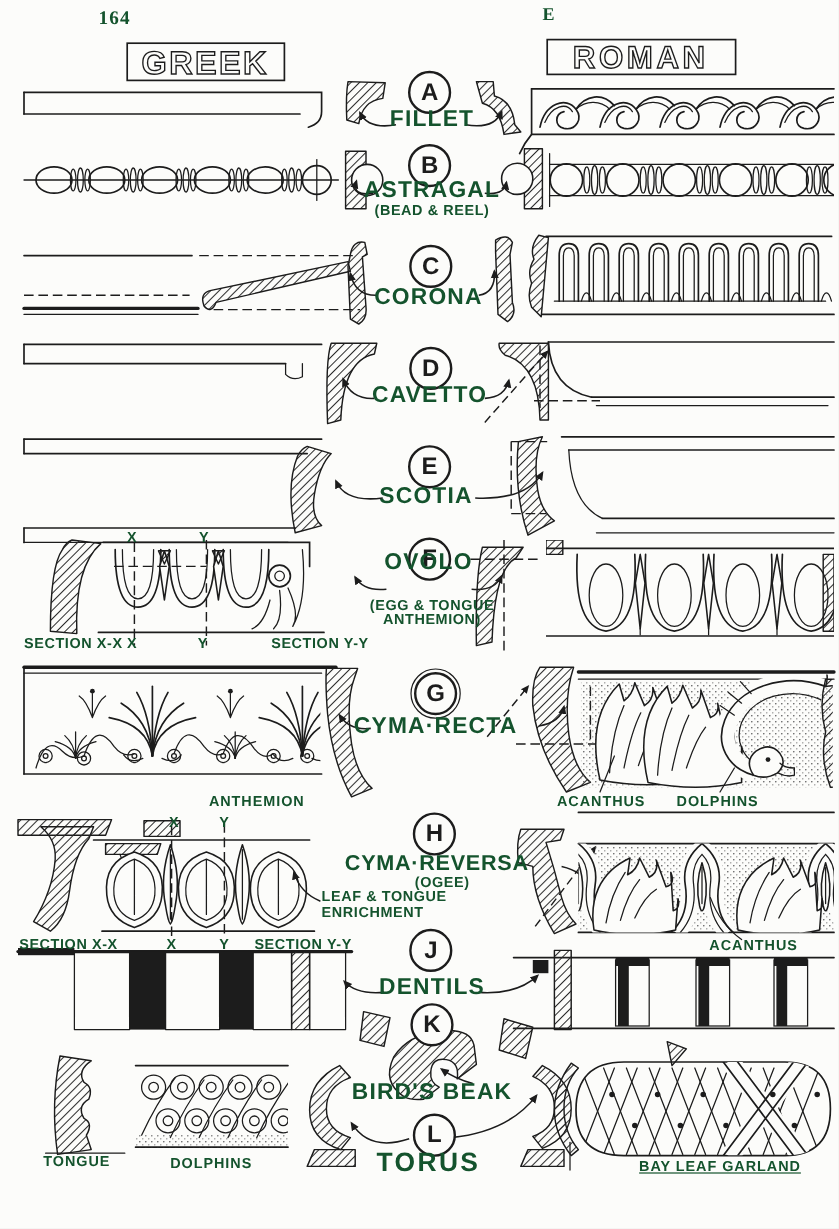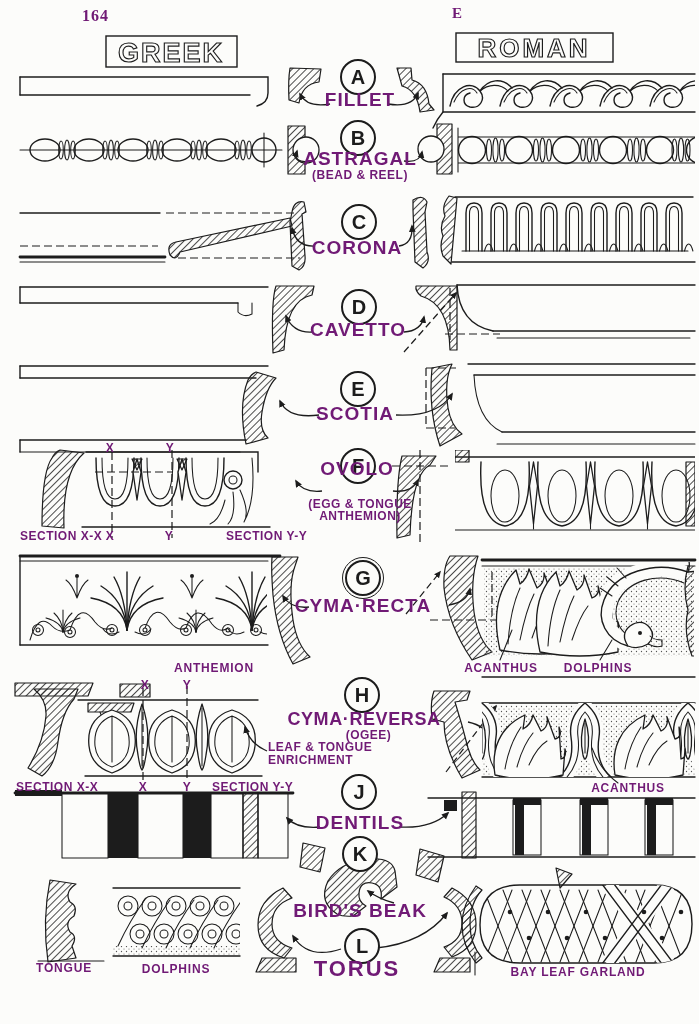--- a/index.html
+++ b/index.html
@@ -1,20 +1,20 @@
 <!DOCTYPE html>
 <html><head>
 <meta charset="utf-8">
 <style>
   html,body{margin:0;padding:0;background:#e9e9e7;}
   .page{position:relative;width:699px;height:1024px;background:#fcfcfa;overflow:hidden;
         font-family:"Liberation Sans",sans-serif;color:#1c1c1c;}
   svg{position:absolute;left:0;top:0;z-index:1;}
   .lbl{position:absolute;z-index:2;font-family:"Liberation Sans",sans-serif;font-weight:700;
-       color:#701a75;white-space:nowrap;line-height:1;}
+       color:#14532d;white-space:nowrap;line-height:1;}
   .ctr{transform:translateX(-50%);}
   .s19{font-size:19px;letter-spacing:1px;}
   .s22{font-size:22px;letter-spacing:2px;}
   .s12{font-size:12px;letter-spacing:.8px;}
   .s11{font-size:12px;letter-spacing:.5px;}
   .serif{font-family:"Liberation Serif",serif;font-weight:700;}
   .circ{position:absolute;z-index:2;width:32px;height:32px;border:2px solid #1c1c1c;border-radius:50%;
         text-align:center;line-height:32px;font-size:20px;font-weight:700;background:#fcfcfa;}
   .circ.double{outline:1.6px solid #1c1c1c;outline-offset:2px;}
   
@@ -597,15 +597,15 @@
 <div class="lbl ctr s11" style="left:143px;top:781px;">X</div>
 <div class="lbl ctr s11" style="left:187px;top:781px;">Y</div>
 <div class="lbl s11" style="left:212px;top:781px;">SECTION Y-Y</div>
 
 <div class="lbl ctr s12" style="left:214px;top:662px;">ANTHEMION</div>
 <div class="lbl ctr s12" style="left:501px;top:662px;">ACANTHUS</div>
 <div class="lbl ctr s12" style="left:598px;top:662px;">DOLPHINS</div>
 <div class="lbl ctr s12" style="left:628px;top:782px;">ACANTHUS</div>
 <div class="lbl ctr s12" style="left:64px;top:962px;">TONGUE</div>
 <div class="lbl ctr s12" style="left:176px;top:963px;">DOLPHINS</div>
-<div class="lbl ctr s12" style="left:578px;top:966px;">BAY LEAF GARLAND</div>
+<div class="lbl ctr s12" style="left:600px;top:966px;text-decoration:underline;">BAY LEAF GARLAND</div>
 
 </div>
 
 </body></html>

